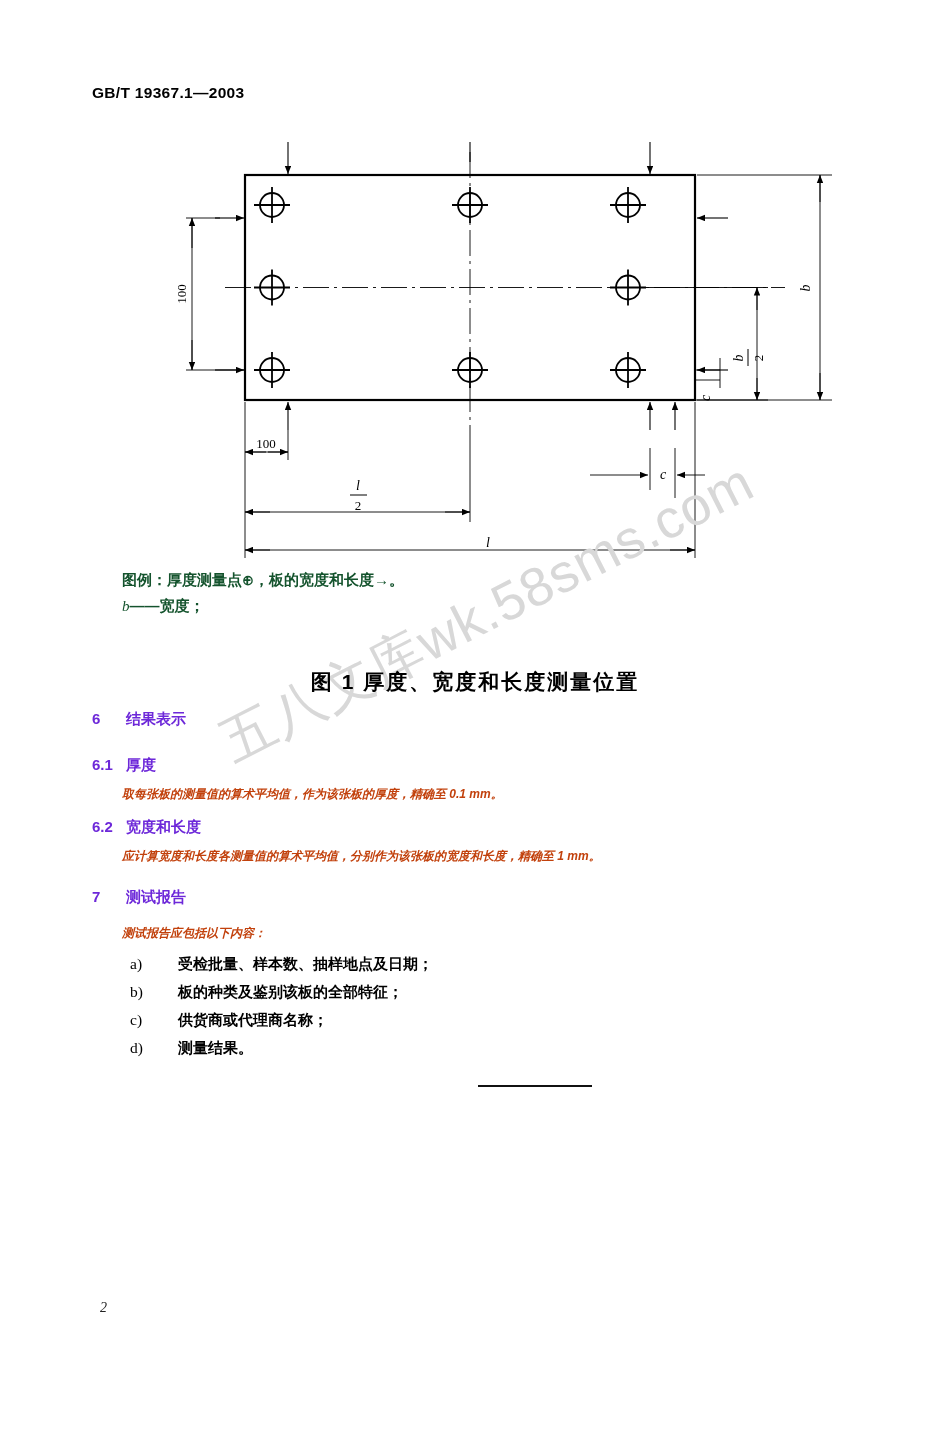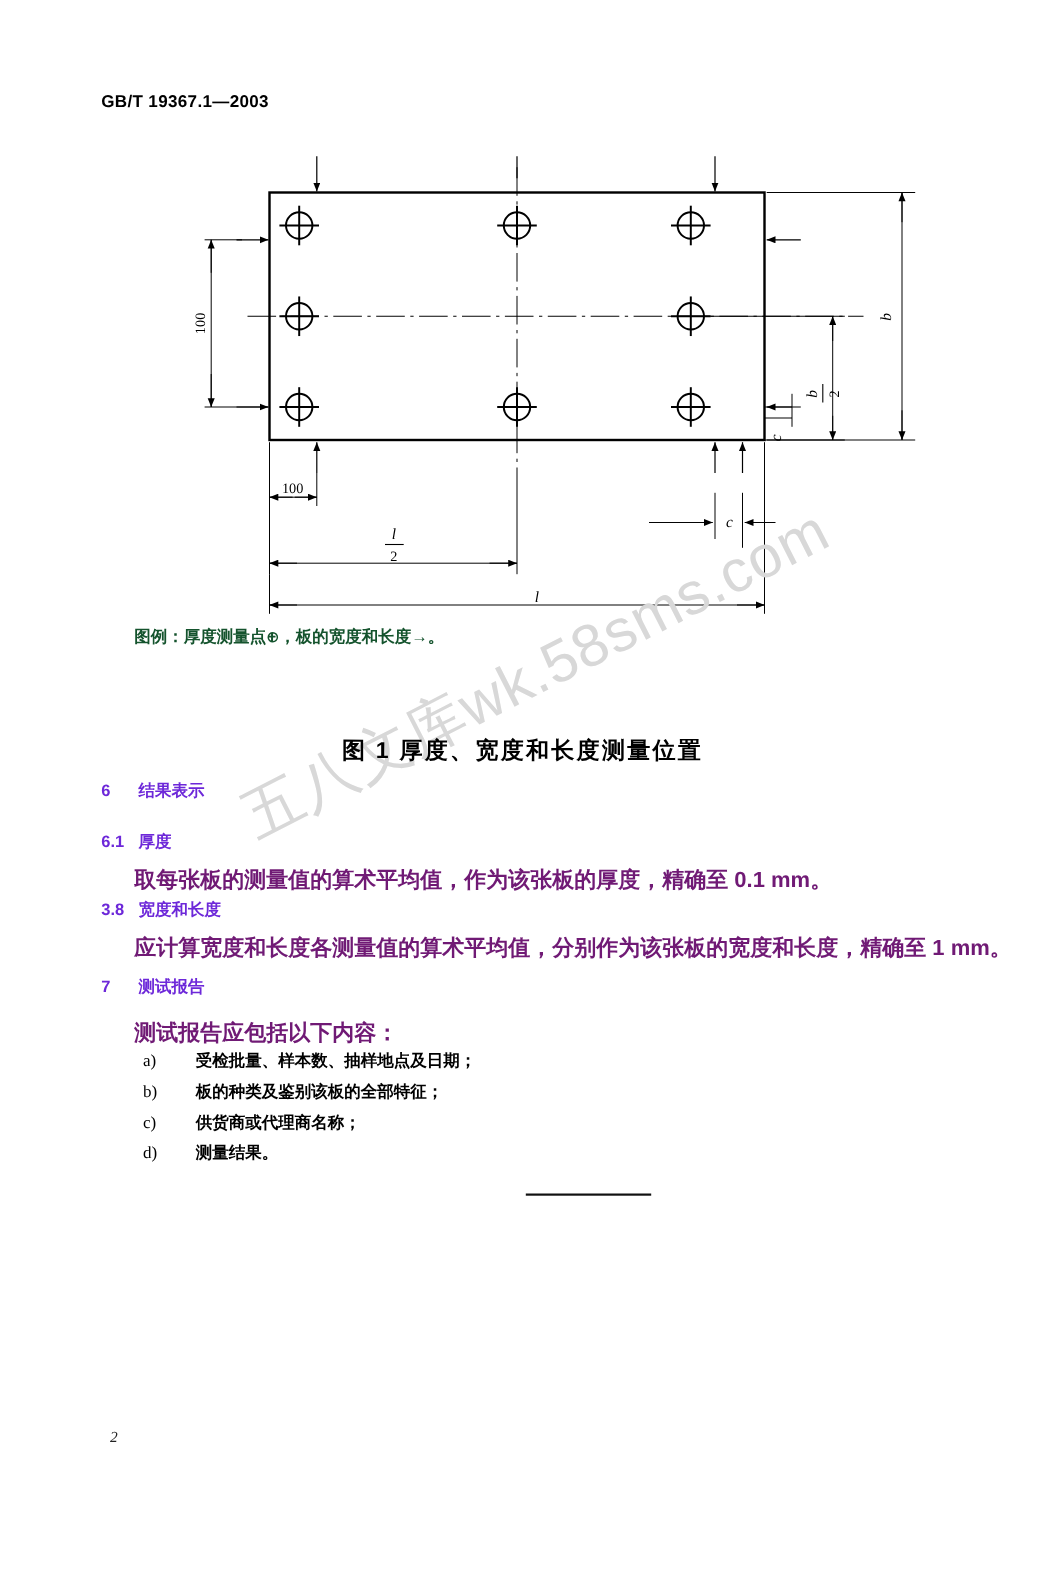--- a/index.html
+++ b/index.html
@@ -111,24 +111,25 @@
     white-space: nowrap;
     z-index: 6;
   }
   .sec-head .num { display: inline-block; min-width: 34px; }
 
   .para {
     position: absolute;
     left: 122px;
     font-family: "Liberation Sans", sans-serif;
     font-weight: bold;
-    font-size: 20px;
-    color: #701a75;
+    font-size: 12px;
+    color: #c2410c;
     white-space: nowrap;
     z-index: 6;
+    font-style: italic;
   }
 
   .list-item {
     position: absolute;
     left: 130px;
     font-family: "Liberation Sans", sans-serif;
     font-weight: bold;
     font-size: 15px;
     color: #000;
     white-space: nowrap;
@@ -347,35 +348,38 @@
       </g>
 
       <text class="dim-label-i" x="590" y="268" text-anchor="middle" transform="rotate(-90 590 268)">c</text>
 
       <text class="dim-label-i" x="543" y="349" text-anchor="middle">c</text>
     </svg>
   </div>
 
   <div class="legend-block">
     <div class="ln">图例：厚度测量点⊕，板的宽度和长度→。</div>
+    <div class="ln">
+      <i>b</i><span>——</span><span>宽度；</span>
+    </div>
   </div>
 
   <div class="fig-caption">图 1  厚度、宽度和长度测量位置</div>
 
   <div class="sec-head" style="top:710px;">
     <span class="num">6</span><span>结果表示</span>
   </div>
 
   <div class="sec-head" style="top:756px;">
     <span class="num">6.1</span><span>厚度</span>
   </div>
   <div class="para" style="top:786px;">取每张板的测量值的算术平均值，作为该张板的厚度，精确至 0.1 mm。</div>
 
   <div class="sec-head" style="top:818px;">
-    <span class="num">3.8</span><span>宽度和长度</span>
+    <span class="num">6.2</span><span>宽度和长度</span>
   </div>
   <div class="para" style="top:848px;">应计算宽度和长度各测量值的算术平均值，分别作为该张板的宽度和长度，精确至 1 mm。</div>
 
   <div class="sec-head" style="top:888px;">
     <span class="num">7</span><span>测试报告</span>
   </div>
   <div class="para" style="top:925px;">测试报告应包括以下内容：</div>
 
   <div class="list-item" style="top:955px;">
     <span class="marker">a)</span><span>受检批量、样本数、抽样地点及日期；</span>

